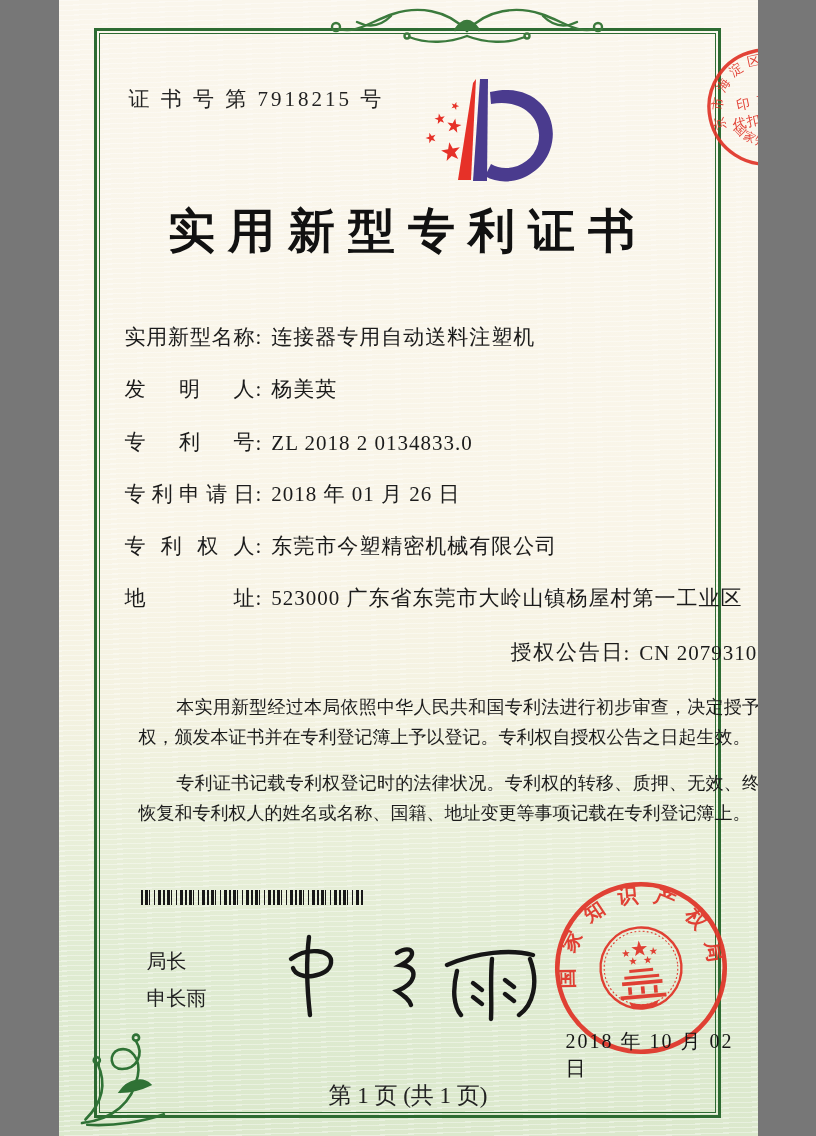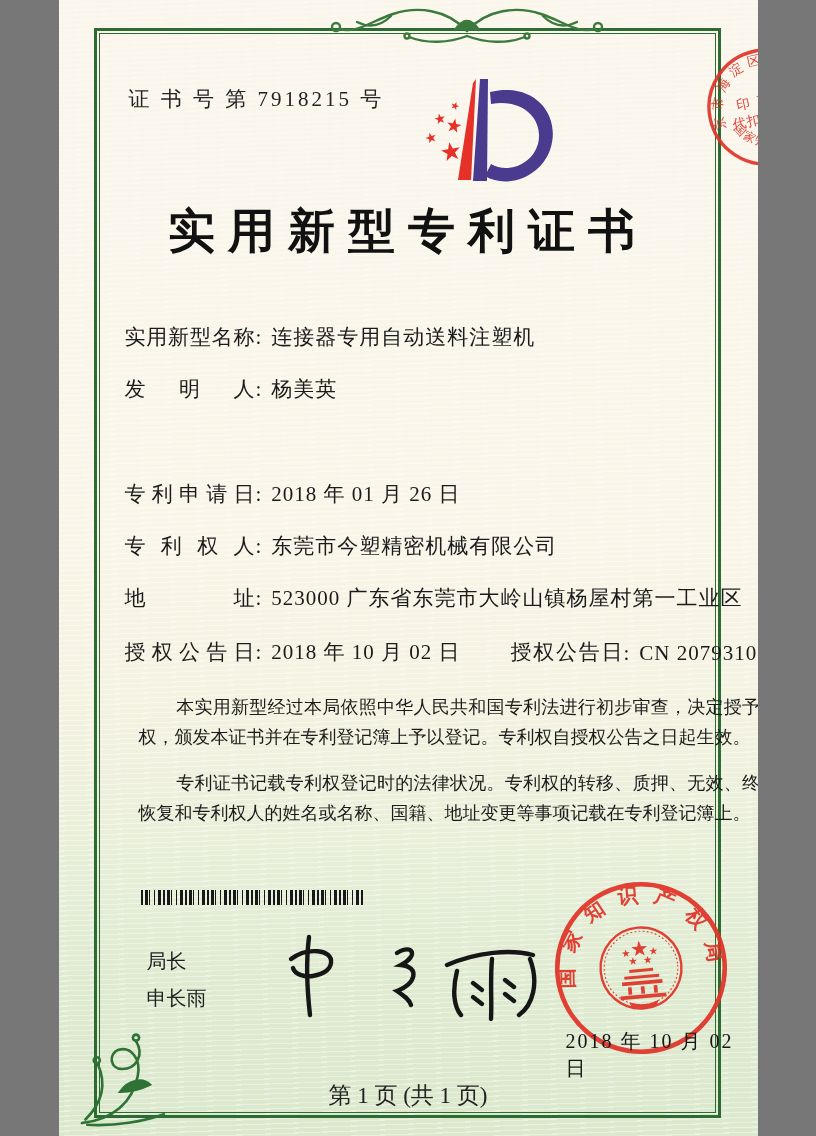--- a/index.html
+++ b/index.html
@@ -108,31 +108,31 @@
   </svg>
 
   <div class="abs field" style="top:323px">
     <span class="flabel">实用新型名称</span><span class="colon">:</span><span class="fvalue">连接器专用自动送料注塑机</span>
   </div>
 
   <div class="abs title">实用新型专利证书</div>
   <div class="abs field" style="top:375px">
     <span class="flabel">发明人</span><span class="colon">:</span><span class="fvalue">杨美英</span>
   </div>
+  <div class="abs field" style="top:428px">
+    <span class="flabel">专利号</span><span class="colon">:</span><span class="fvalue">ZL 2018 2 0134833.0</span>
+  </div>
   <div class="abs field" style="top:480px">
     <span class="flabel">专利申请日</span><span class="colon">:</span><span class="fvalue">2018 年 01 月 26 日</span>
   </div>
   <div class="abs field" style="top:532px">
     <span class="flabel">专利权人</span><span class="colon">:</span><span class="fvalue">东莞市今塑精密机械有限公司</span>
   </div>
   <div class="abs field" style="top:584px">
     <span class="flabel">地址</span><span class="colon">:</span><span class="fvalue">523000 广东省东莞市大岭山镇杨屋村第一工业区</span>
-  </div>
-  <div class="abs field" style="top:638px">
-    <span class="flabel">授权公告日</span><span class="colon">:</span><span class="fvalue">2018 年 10 月 02 日</span>
   </div>
   <div class="abs field field-right" style="top:638px">
     <span class="flabel">授权公告日</span><span class="colon">:</span><span class="fvalue">CN 207931001 U</span>
   </div>
 
   <div class="abs paras">
     <p>本实用新型经过本局依照中华人民共和国专利法进行初步审查，决定授予专利权，颁发本证书并在专利登记簿上予以登记。专利权自授权公告之日起生效。</p>
     <p>专利证书记载专利权登记时的法律状况。专利权的转移、质押、无效、终止、恢复和专利权人的姓名或名称、国籍、地址变更等事项记载在专利登记簿上。</p>
   </div>
 

